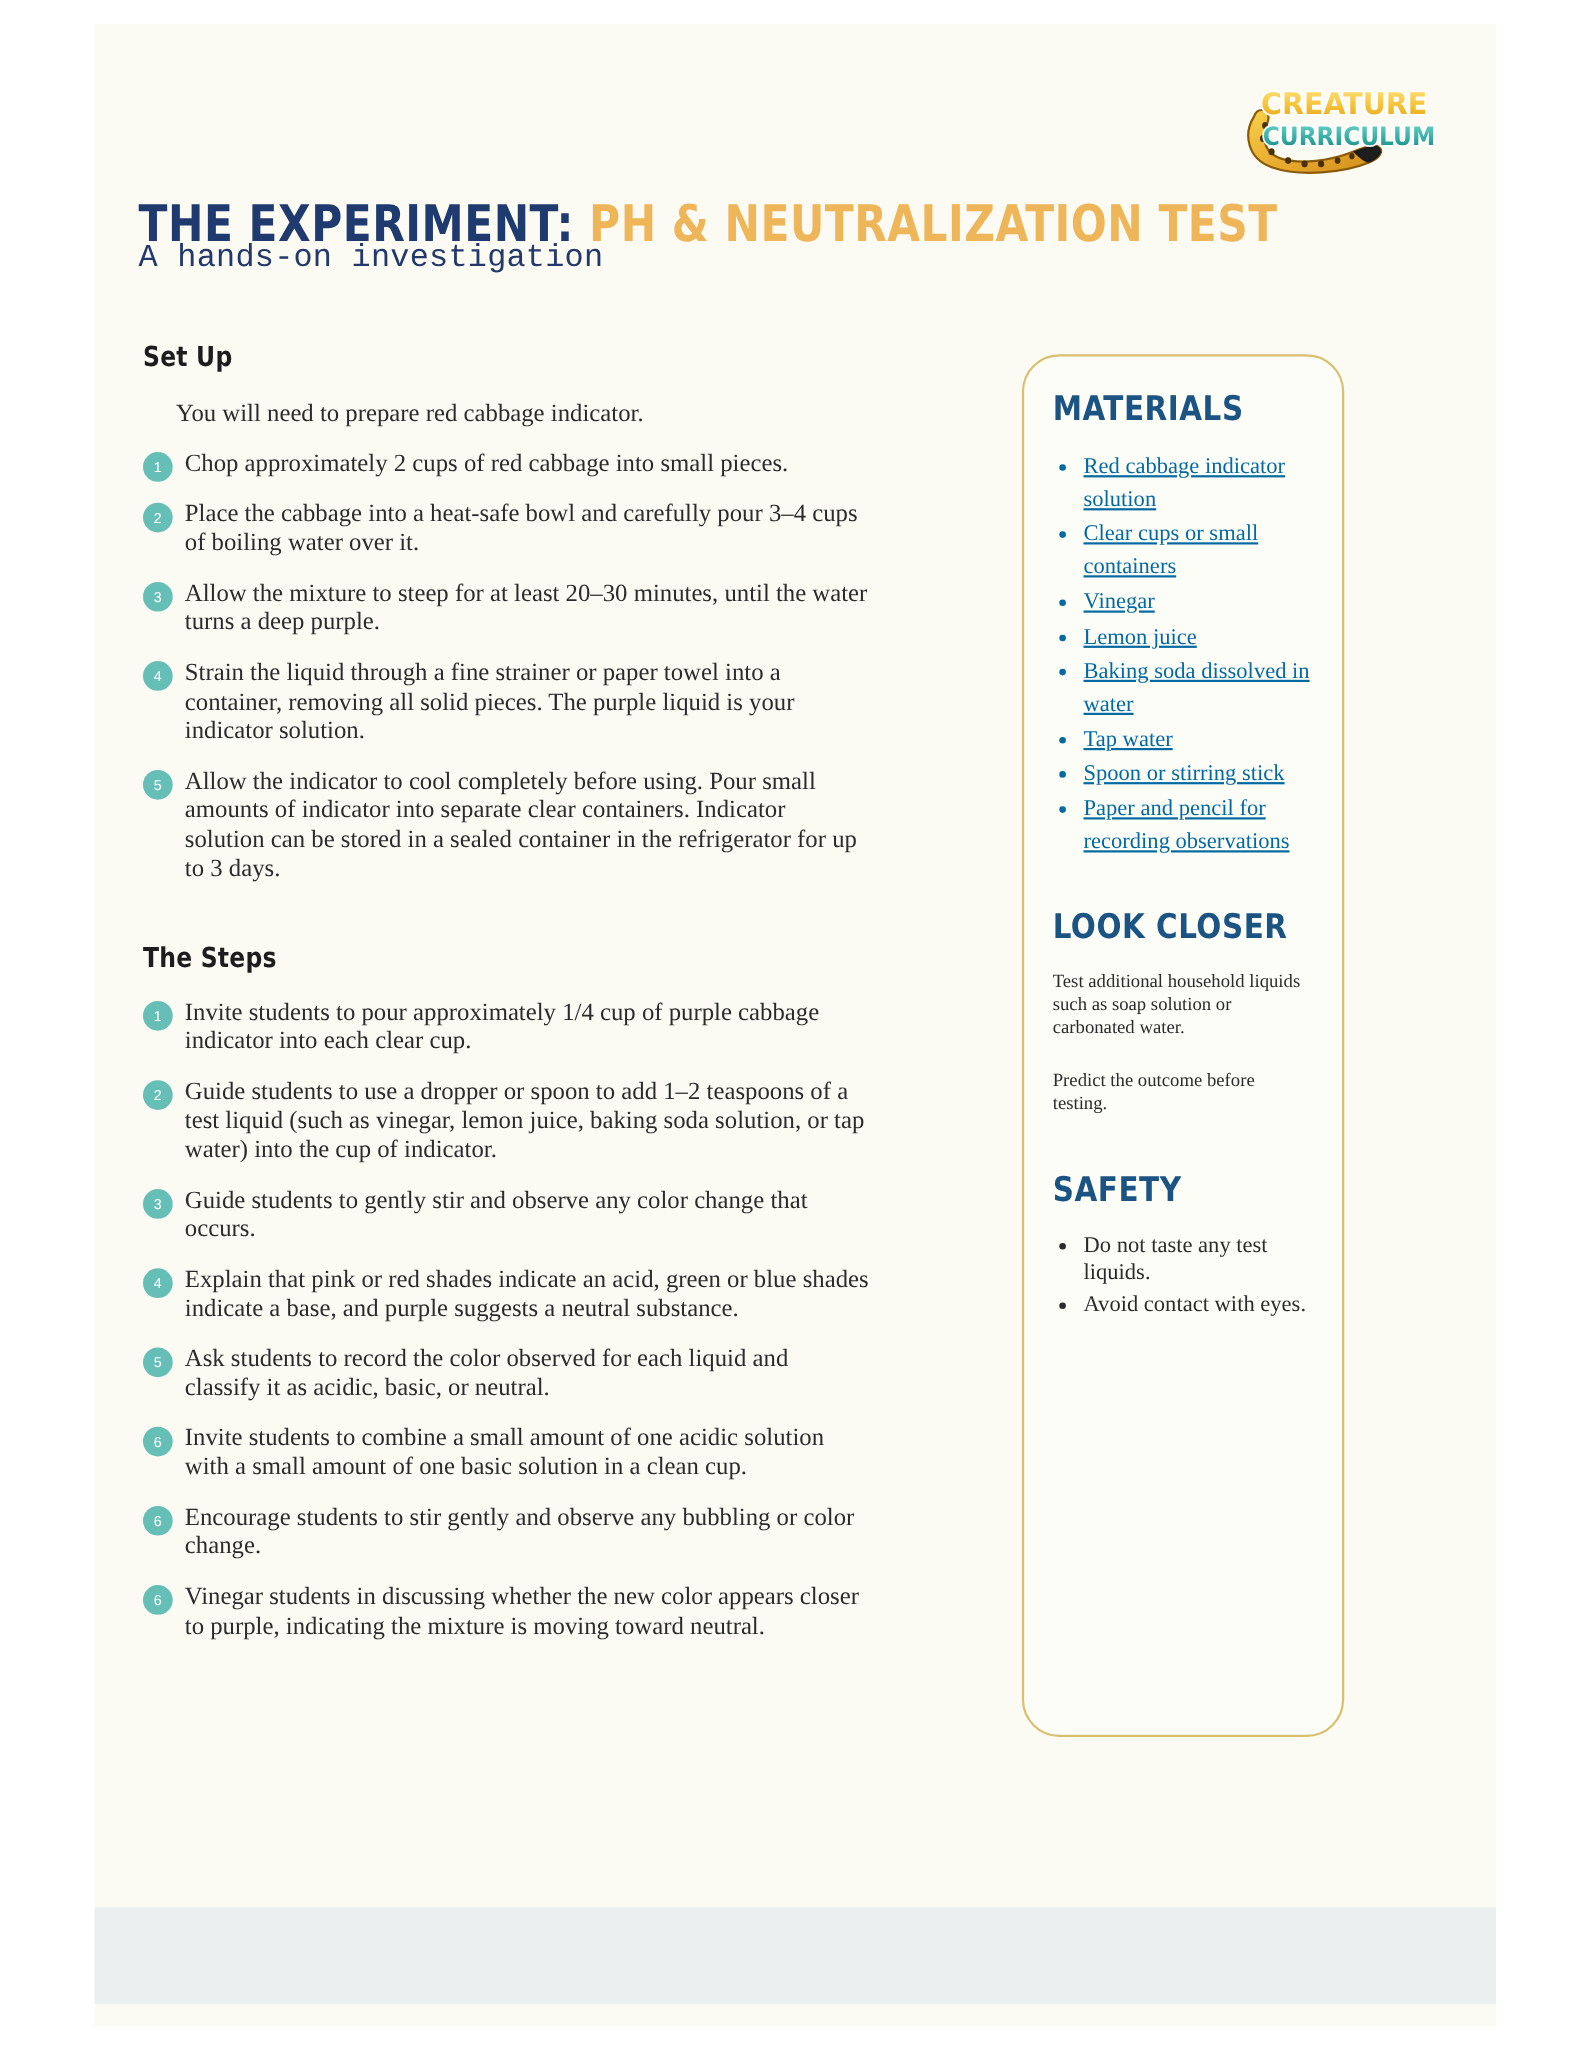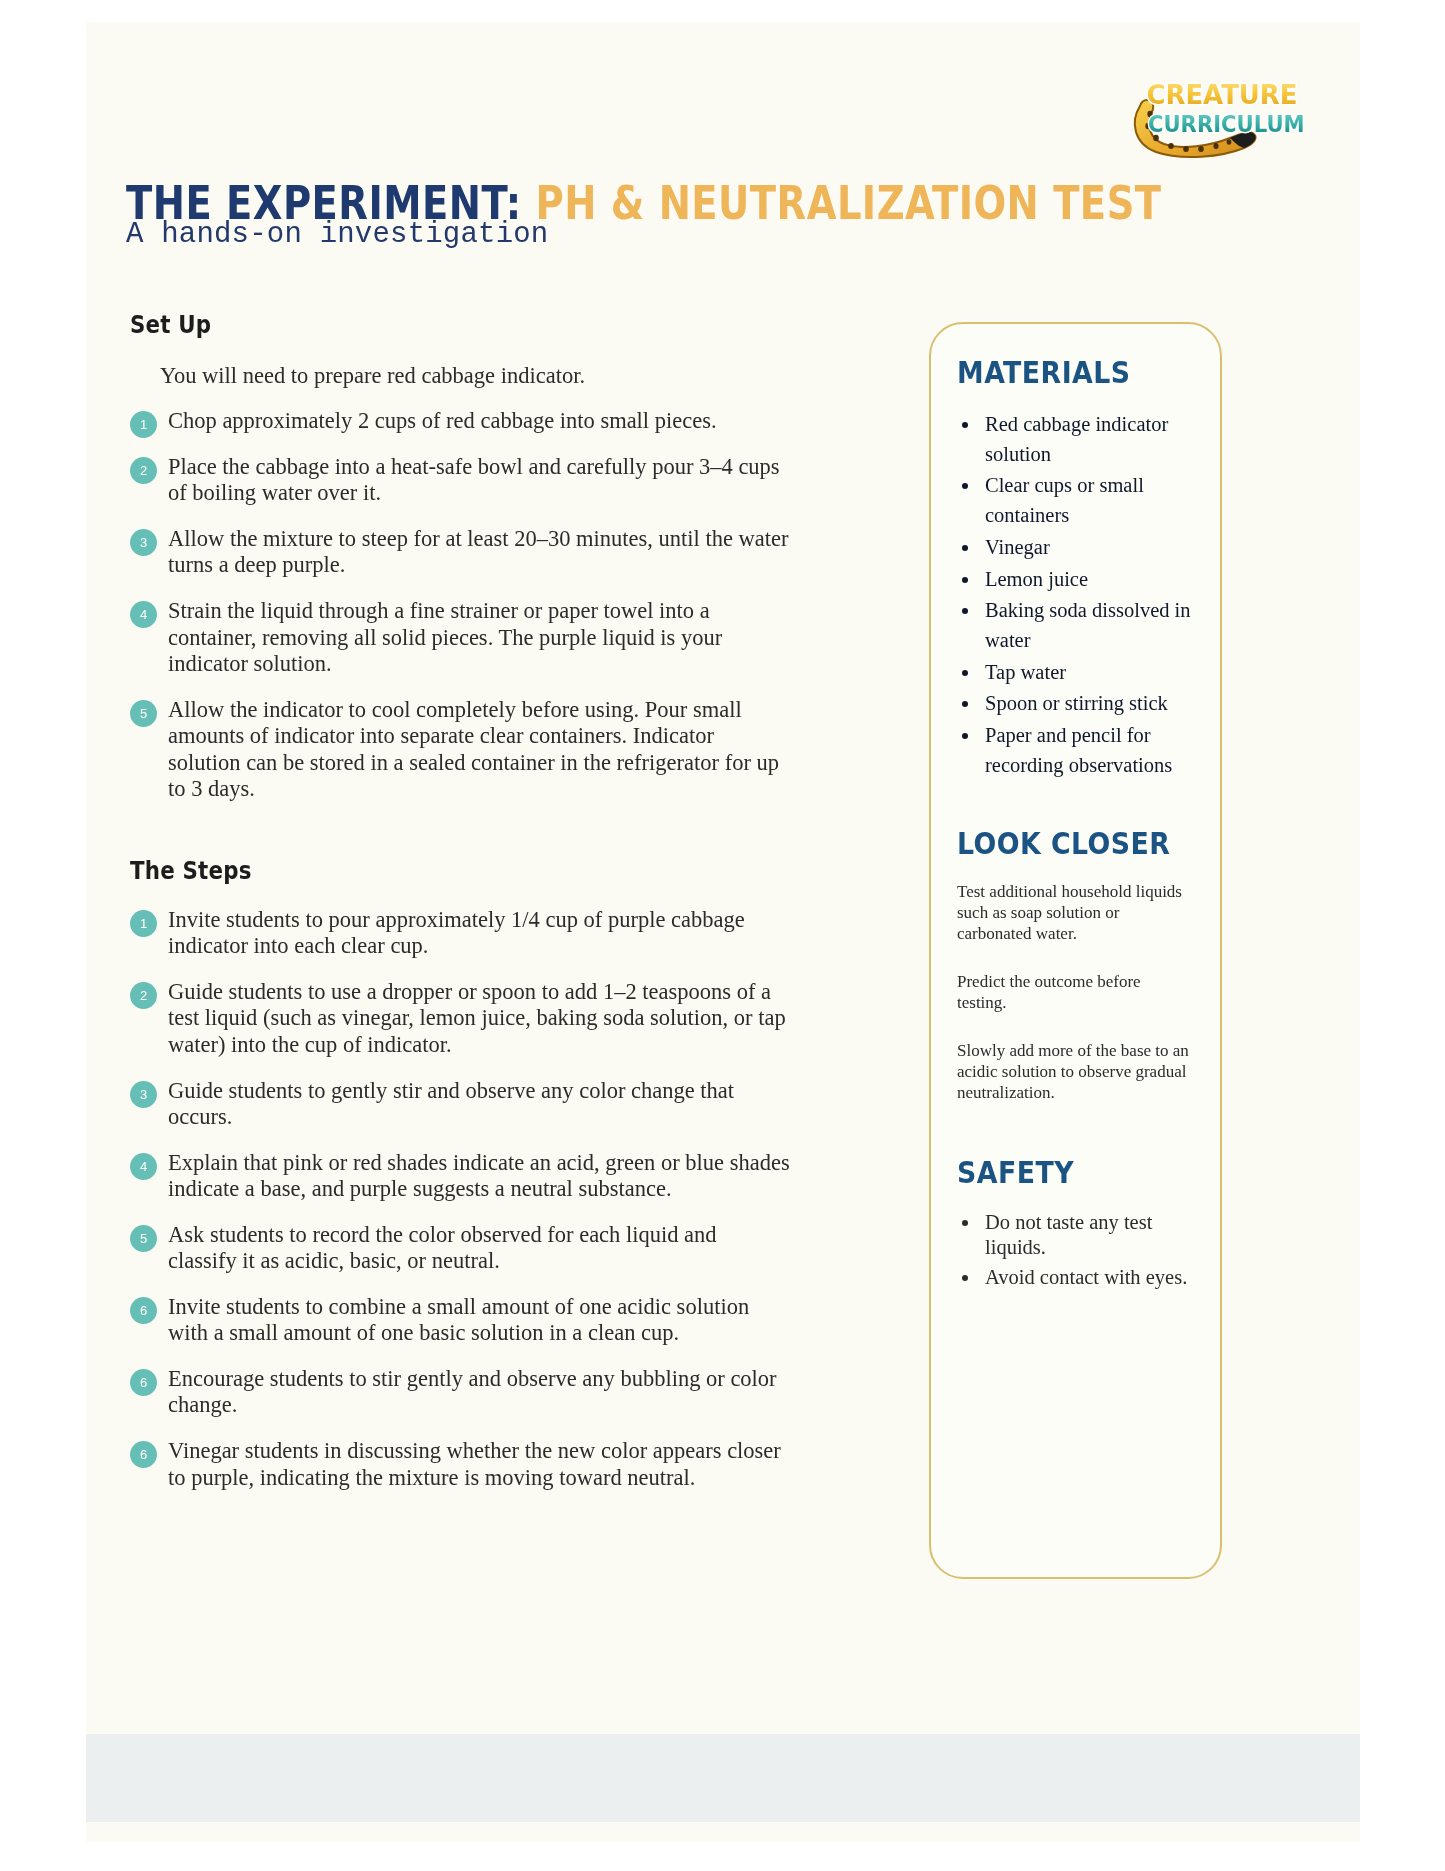--- a/index.html
+++ b/index.html
@@ -154,21 +154,22 @@
     transform-origin: left center;
   }
   .side-head.second { margin-top: 44px; }
   .side-head.third  { margin-top: 50px; }
 
   .side-list {
     margin: 0 0 0 0;
     padding-left: 24px;
     font-size: 20.5px;
     line-height: 1.45;
-    color: #0f172a;
+    color: #0369a1;
+    text-decoration: underline;
   }
   .side-list li { margin-bottom: 2px; padding-left: 4px; }
 
   .side-p {
     margin: 0 0 26px 0;
     font-size: 17px;
     line-height: 1.26;
     color: #2b2b2b;
   }
   .side-p:last-child { margin-bottom: 0; }
@@ -321,21 +322,20 @@
       <li>Lemon juice</li>
       <li>Baking soda dissolved in water</li>
       <li>Tap water</li>
       <li>Spoon or stirring stick</li>
       <li>Paper and pencil for recording observations</li>
     </ul>
 
     <h3 class="side-head second">LOOK CLOSER</h3>
     <p class="side-p">Test additional household liquids such as soap solution or carbonated water.</p>
     <p class="side-p">Predict the outcome before testing.</p>
-    <p class="side-p">Slowly add more of the base to an acidic solution to observe gradual neutralization.</p>
 
     <h3 class="side-head third">SAFETY</h3>
     <ul class="safety-list">
       <li>Do not taste any test liquids.</li>
       <li>Avoid contact with eyes.</li>
     </ul>
   </aside>
 
   <div class="footer-url">creaturecurriculum.com</div>
 

